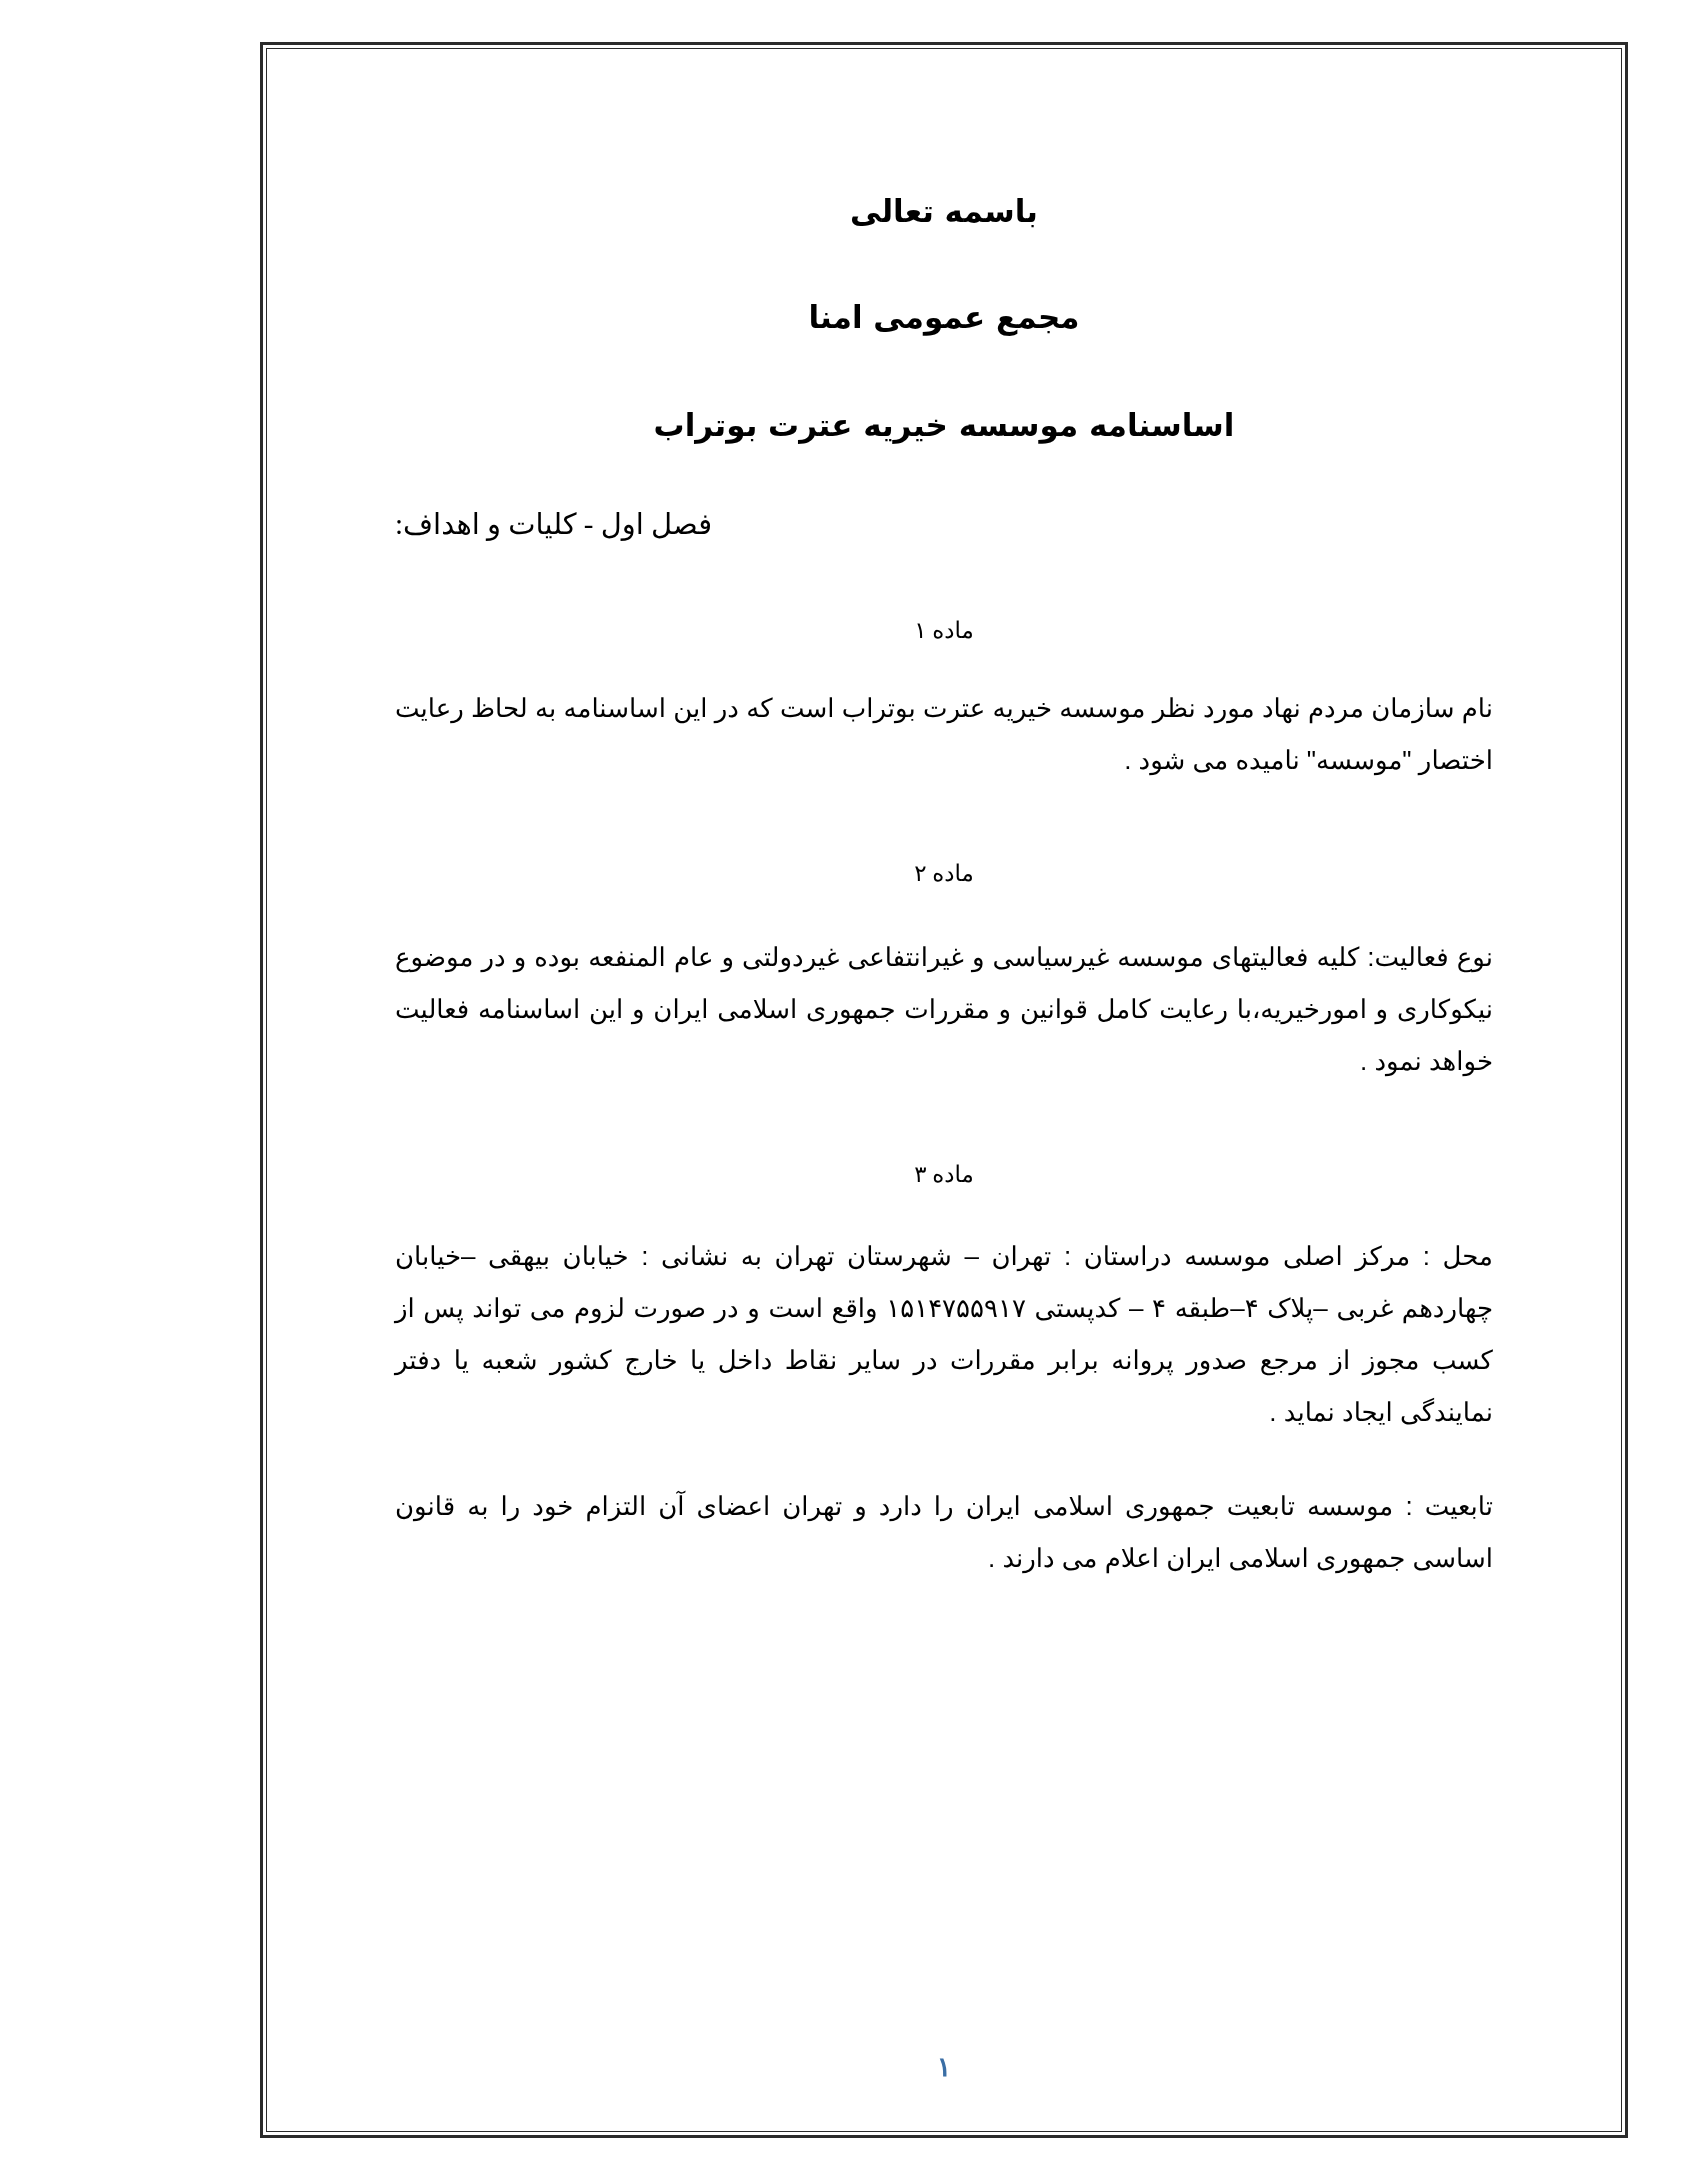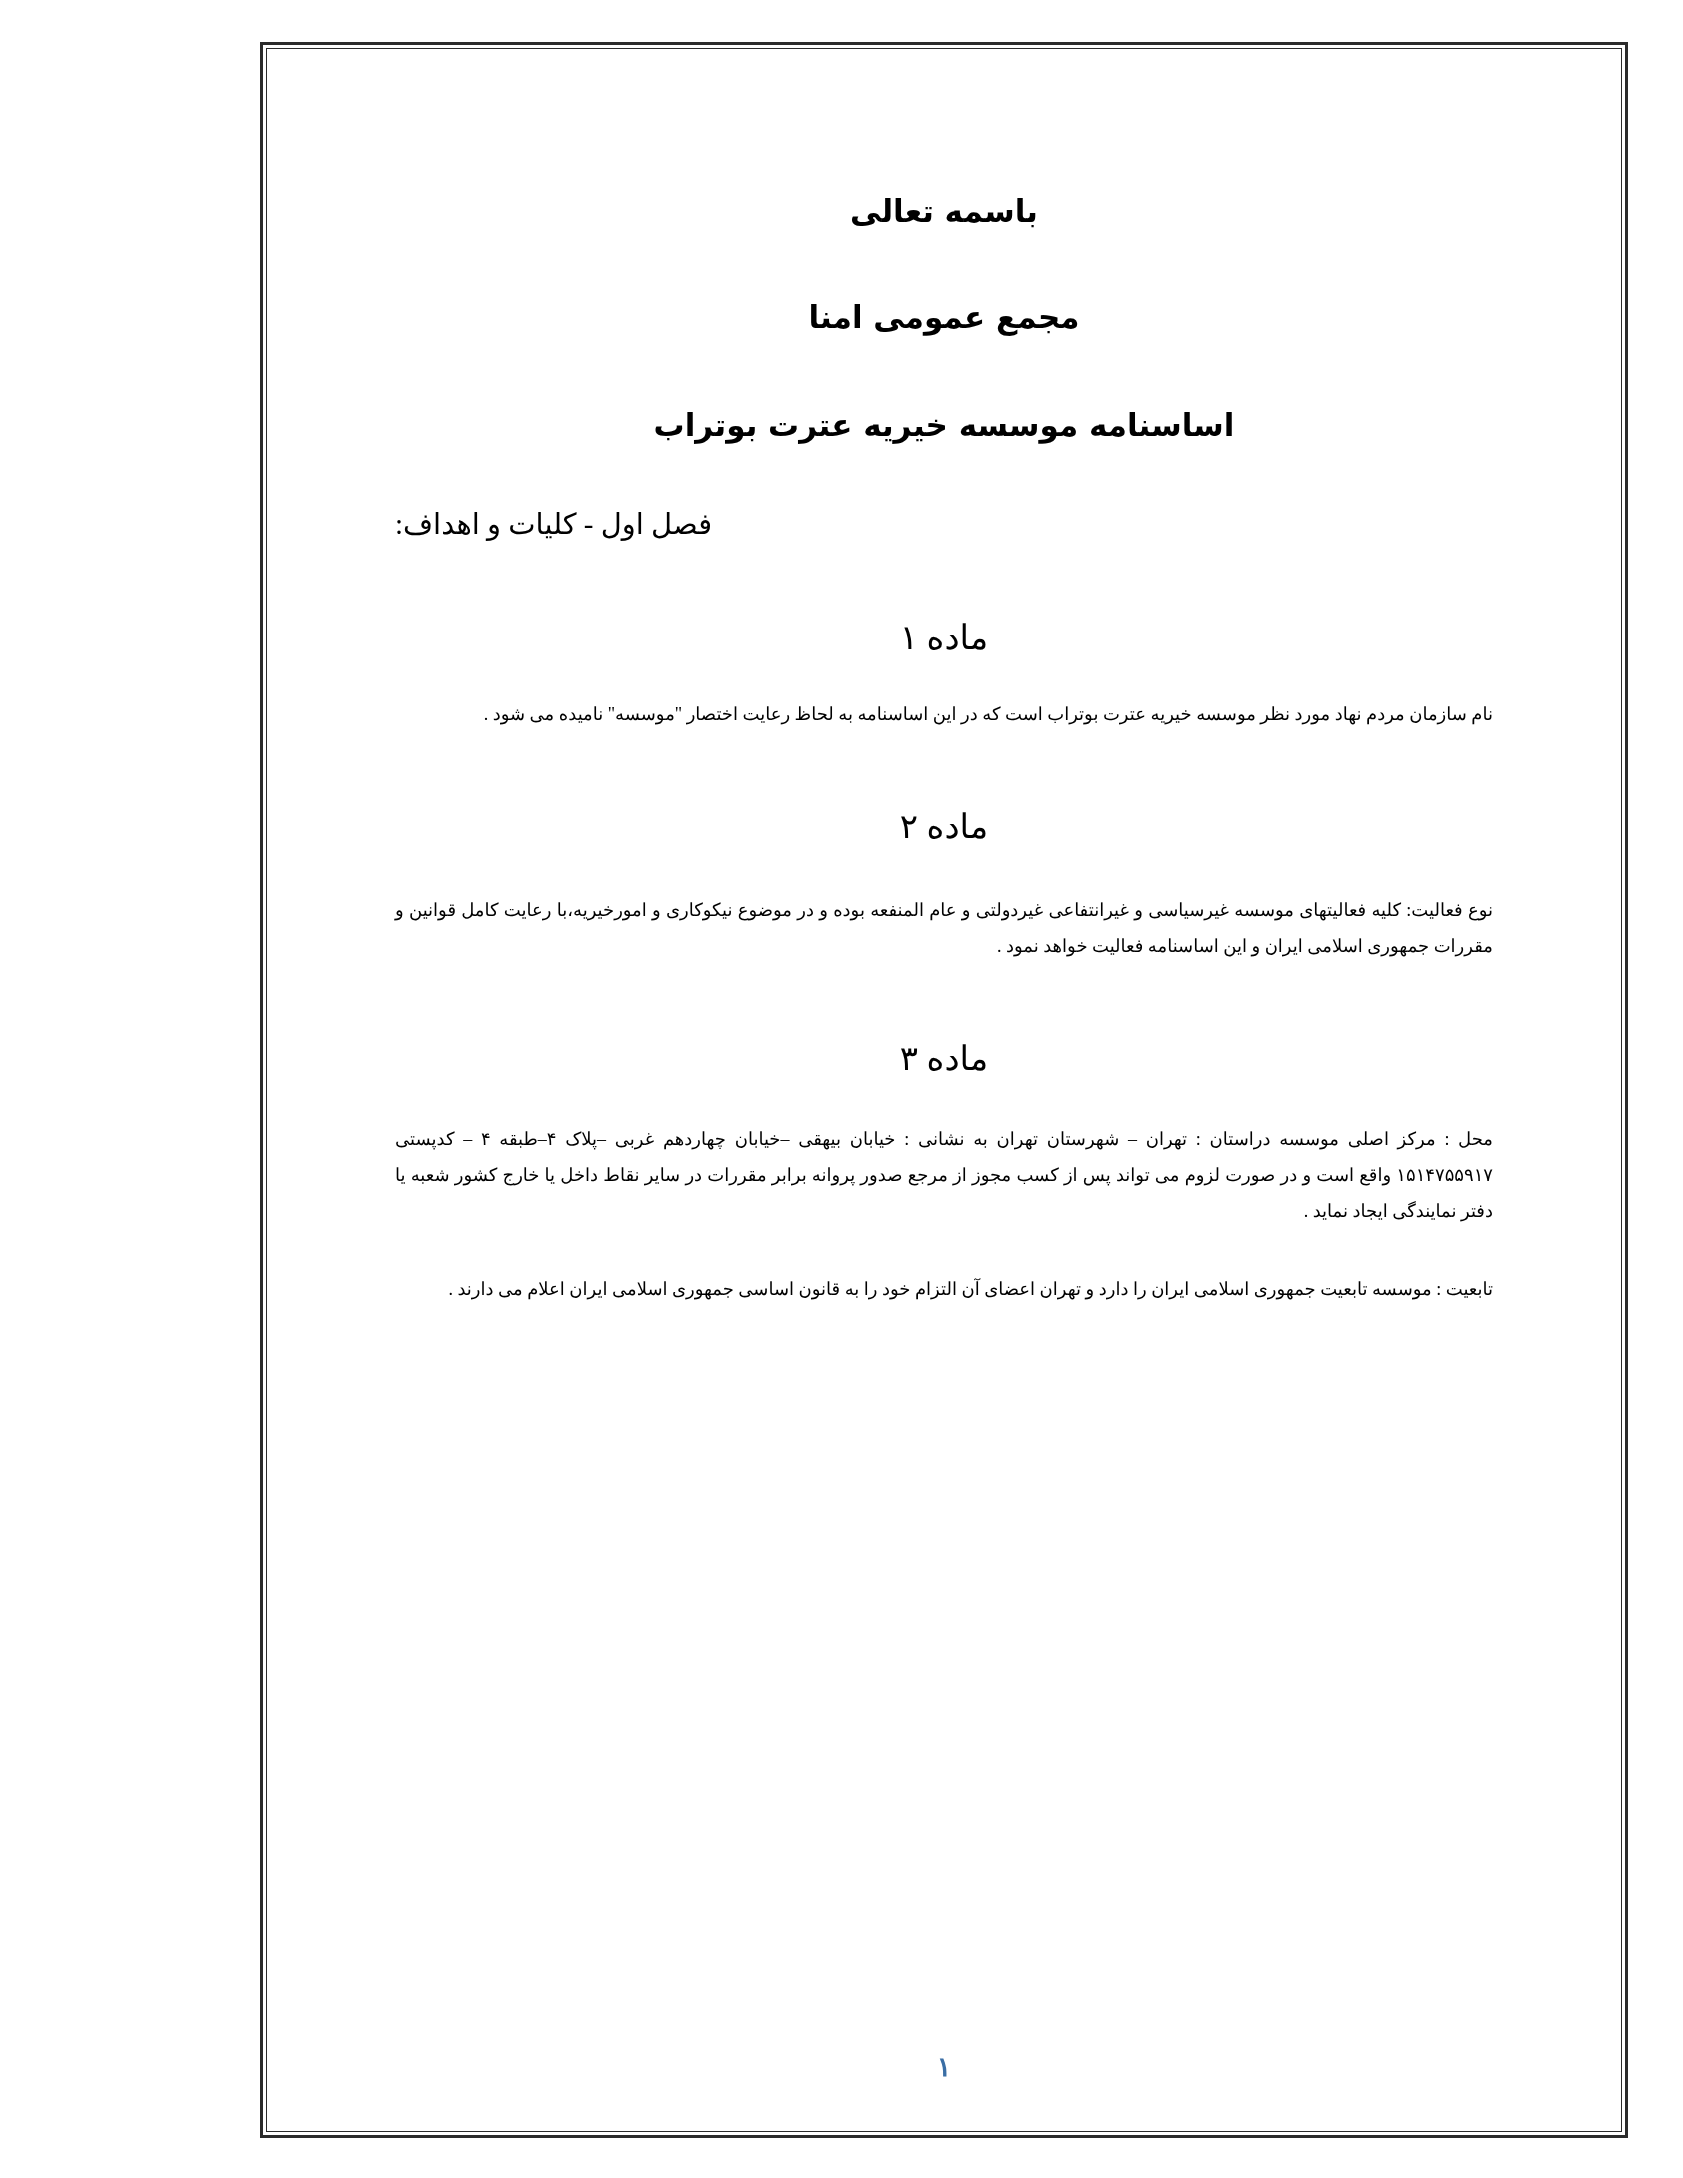--- a/index.html
+++ b/index.html
@@ -73,29 +73,29 @@
     font-family: "Liberation Serif", "DejaVu Serif", serif;
     font-size: 29px;
     text-align: left;
     margin: 61px 0 0 0;
     padding-right: 119px;
     line-height: 1.3;
   }
 
   .article-no {
     font-family: "Liberation Serif", "DejaVu Serif", serif;
-    font-size: 34px;
+    font-size: 23px;
     text-align: center;
     margin: 73px 0 0 0;
     line-height: 1.3;
   }
 
   .article-body {
-    font-family: Liberation Serif, serif;
-    font-size: 18px;
+    font-family: Liberation Sans, sans-serif;
+    font-size: 26px;
     line-height: 2.0;
     text-align: justify;
     text-align-last: right;
     margin: 40px 0 0 0;
     direction: rtl;
   }
   .article-body.center {
     text-align: center;
     text-align-last: center;
   }

